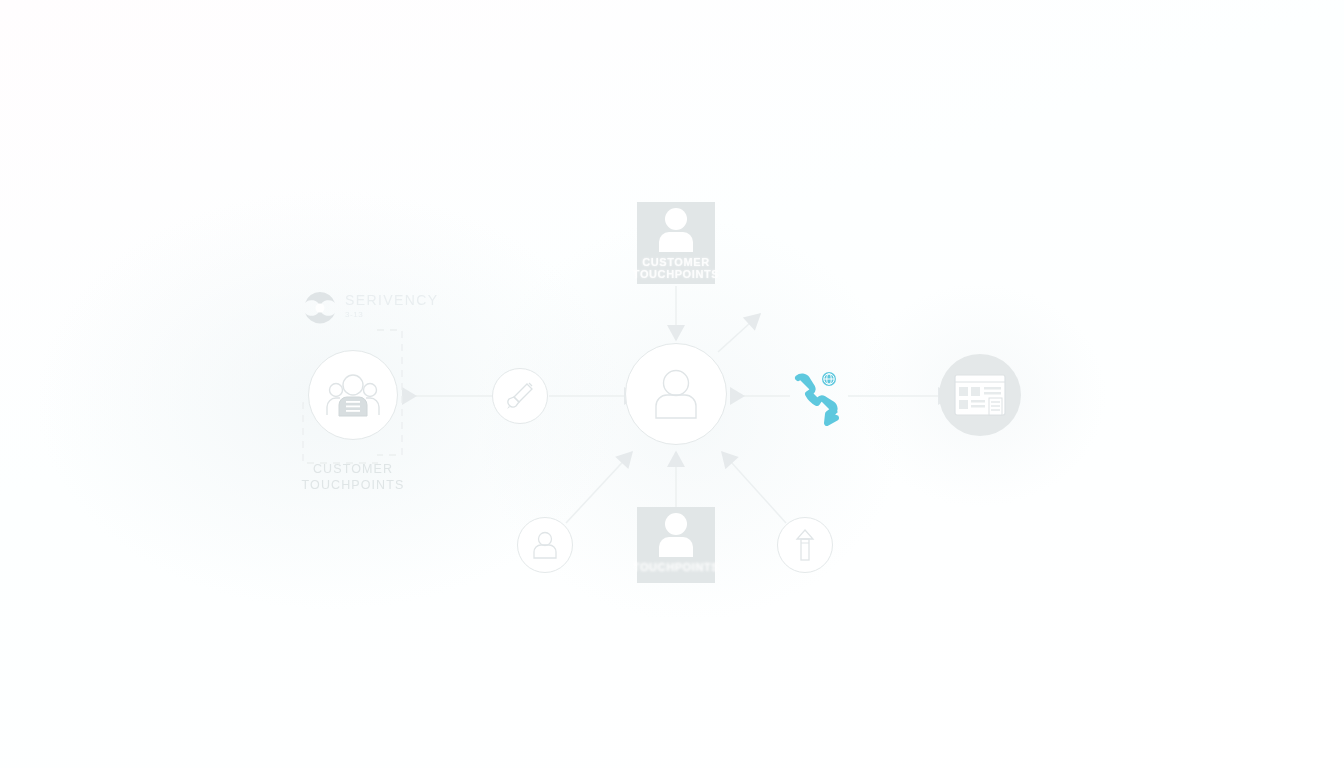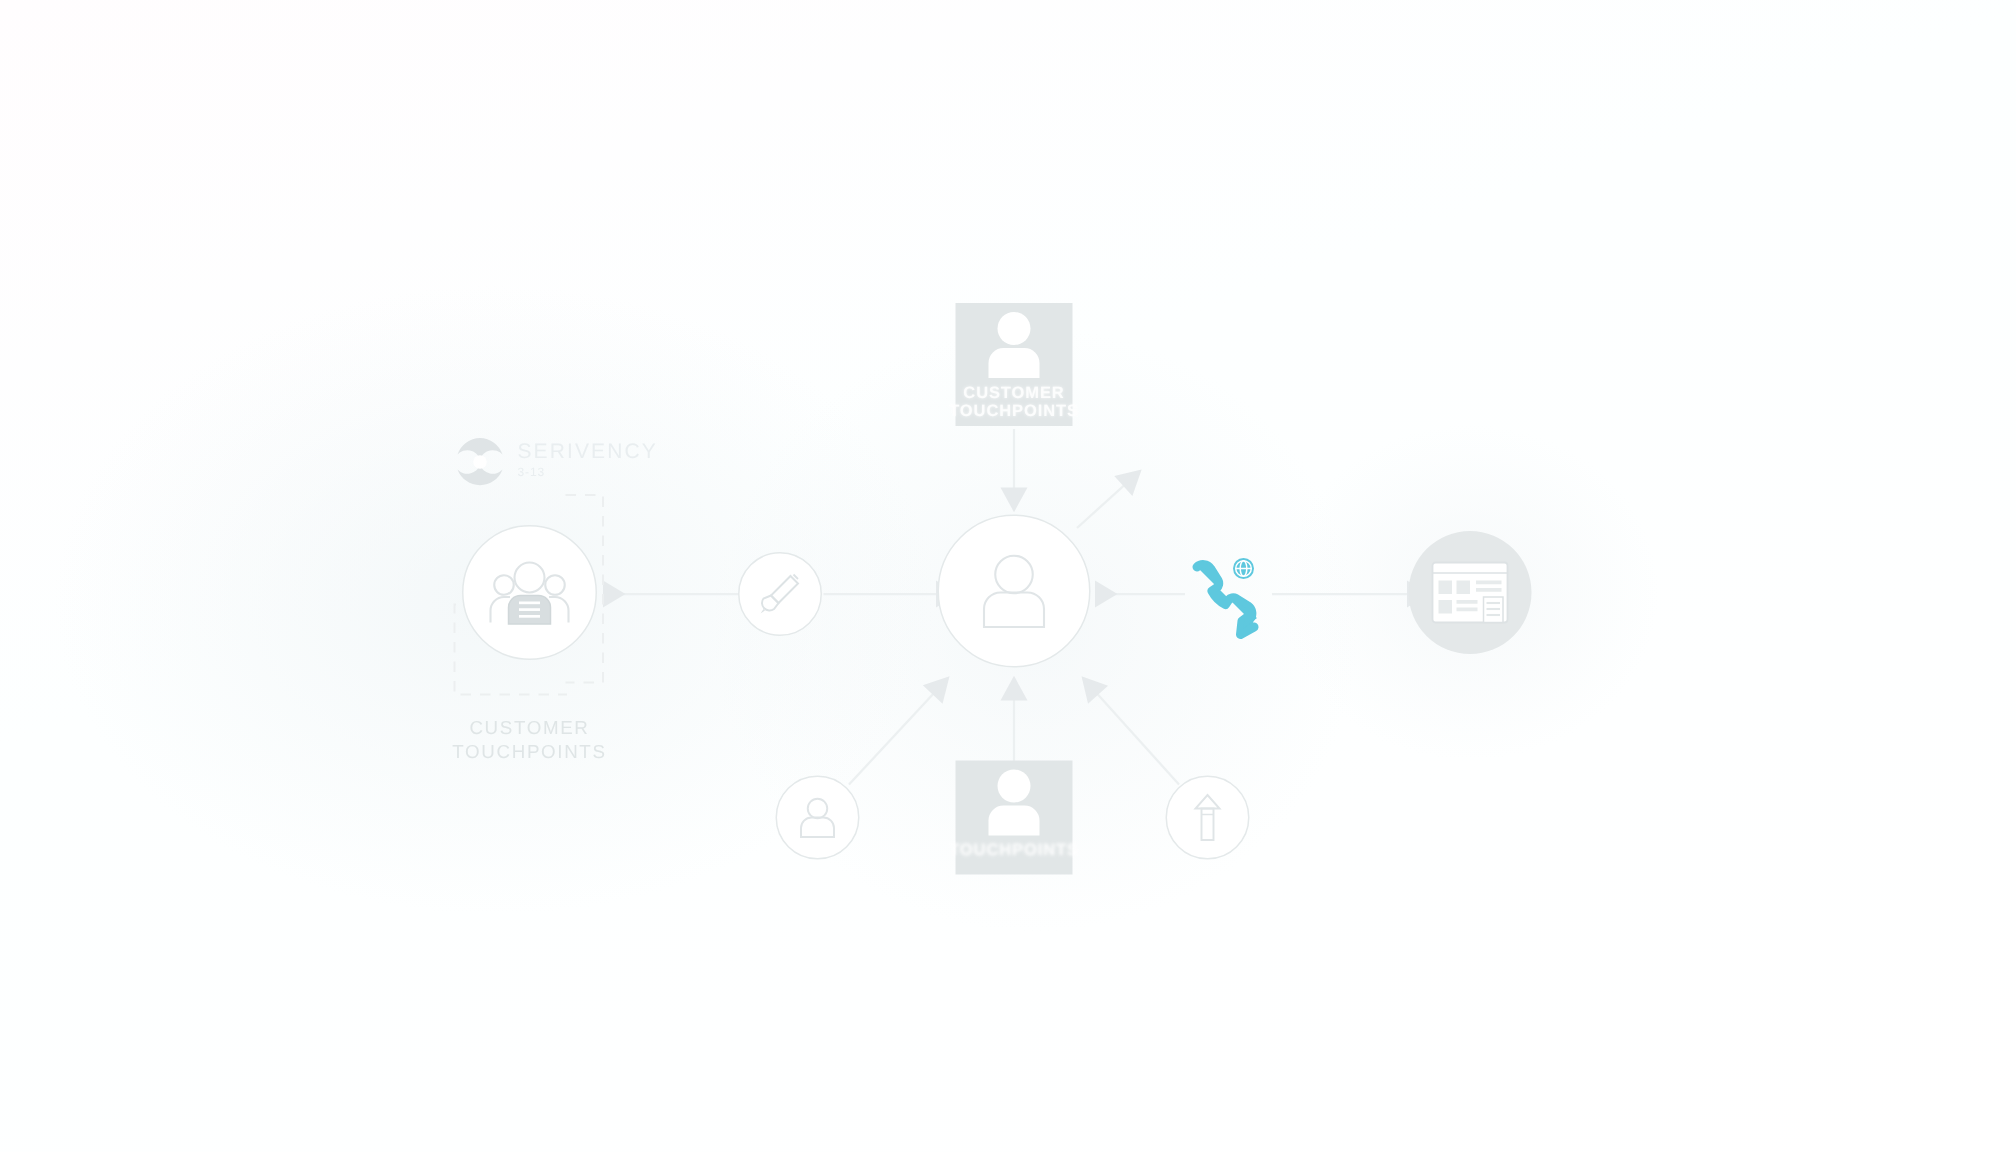--- a/index.html
+++ b/index.html
@@ -172,21 +172,21 @@
       <circle cx="11" cy="17" r="6.5" fill="none" stroke="#dfe4e6" stroke-width="1.4"></circle>
       <circle cx="45" cy="17" r="6.5" fill="none" stroke="#dfe4e6" stroke-width="1.4"></circle>
       <path d="M2 42 v-8 a9 9 0 0 1 9 -9 h4" fill="none" stroke="#dfe4e6" stroke-width="1.4"></path>
       <path d="M54 42 v-8 a9 9 0 0 0 -9 -9 h-4" fill="none" stroke="#dfe4e6" stroke-width="1.4"></path>
       <path d="M14 43 v-11 a8 8 0 0 1 8 -8 h12 a8 8 0 0 1 8 8 v11 Z" fill="#d8dee0" stroke="#d0d7d9" stroke-width="1"></path>
       <rect x="21" y="28" width="14" height="1.8" fill="#ffffff"></rect>
       <rect x="21" y="32.5" width="14" height="1.8" fill="#ffffff"></rect>
       <rect x="21" y="37" width="14" height="1.8" fill="#ffffff"></rect>
     </svg>
   </div>
-  <div class="outside-label" style="left:273px; top:477px; width:160px;">CUSTOMER
+  <div class="outside-label" style="left:273px; top:461px; width:160px;">CUSTOMER
 TOUCHPOINTS</div>
 
   <div class="node circle-node" style="left:492px; top:368px; width:56px; height:56px;">
     <svg width="30" height="30" viewBox="0 0 30 30">
       <path d="M22 3 l5 5 l-13 13 l-5 -5 Z" fill="none" stroke="#dde3e5" stroke-width="1.3"></path>
       <path d="M9 16 l5 5 l-3 4 a5 5 0 0 1 -7 -7 Z" fill="none" stroke="#dde3e5" stroke-width="1.3"></path>
       <path d="M4 25 l-2 3 l3 -2 Z" fill="#dde3e5"></path>
       <path d="M24 2 l3 3" stroke="#dde3e5" stroke-width="1.2" fill="none"></path>
     </svg>
   </div>

